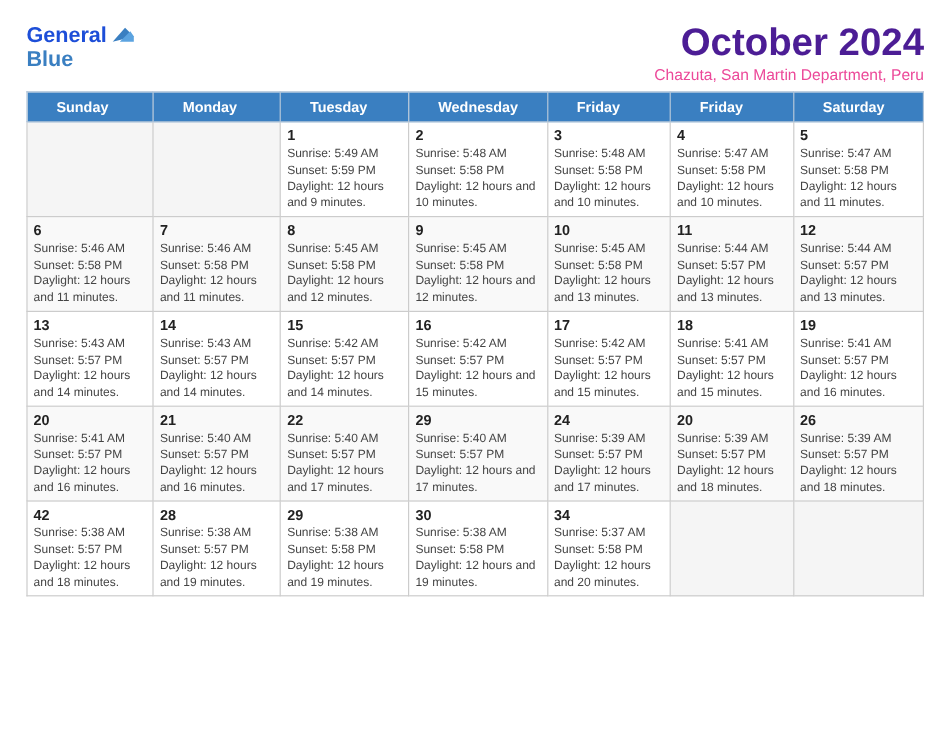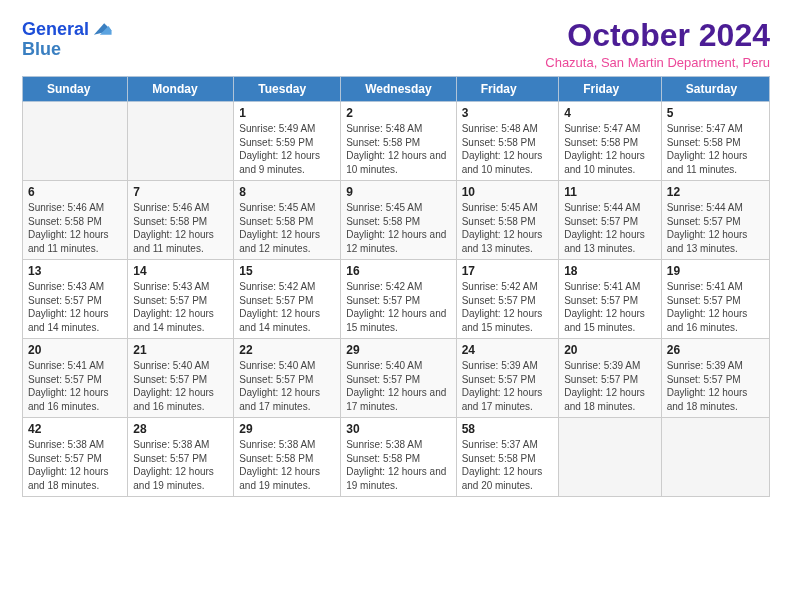--- a/index.html
+++ b/index.html
@@ -200,20 +200,20 @@
         </tr>
         <tr>
           <td><span class="day-number">42</span>
 <span class="day-info">Sunrise: 5:38 AM<br>Sunset: 5:57 PM<br>Daylight: 12 hours and 18 minutes.</span></td>
           <td><span class="day-number">28</span>
 <span class="day-info">Sunrise: 5:38 AM<br>Sunset: 5:57 PM<br>Daylight: 12 hours and 19 minutes.</span></td>
           <td><span class="day-number">29</span>
 <span class="day-info">Sunrise: 5:38 AM<br>Sunset: 5:58 PM<br>Daylight: 12 hours and 19 minutes.</span></td>
           <td><span class="day-number">30</span>
 <span class="day-info">Sunrise: 5:38 AM<br>Sunset: 5:58 PM<br>Daylight: 12 hours and 19 minutes.</span></td>
-          <td><span class="day-number">58</span>
+          <td><span class="day-number">34</span>
 <span class="day-info">Sunrise: 5:37 AM<br>Sunset: 5:58 PM<br>Daylight: 12 hours and 20 minutes.</span></td>
           <td class="empty"></td>
           <td class="empty"></td>
         </tr>
       </tbody>
   </table>
 </div>
 
 </body></html>

